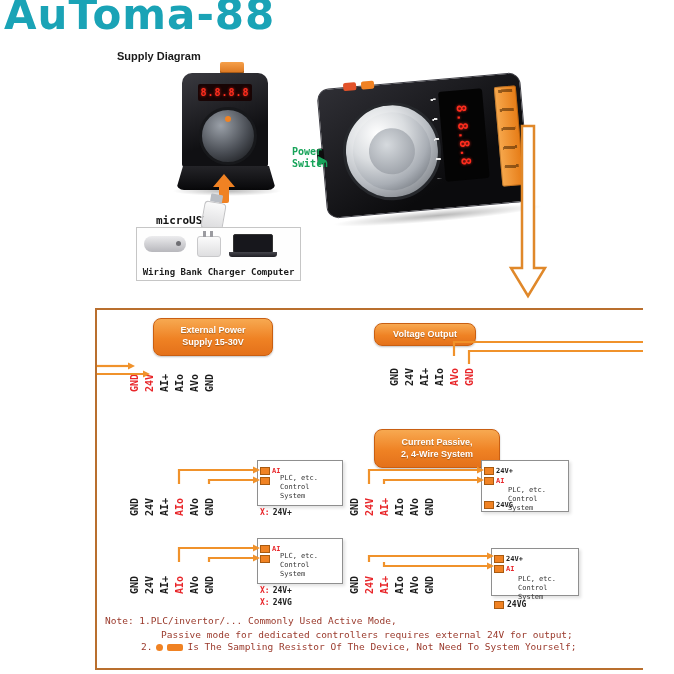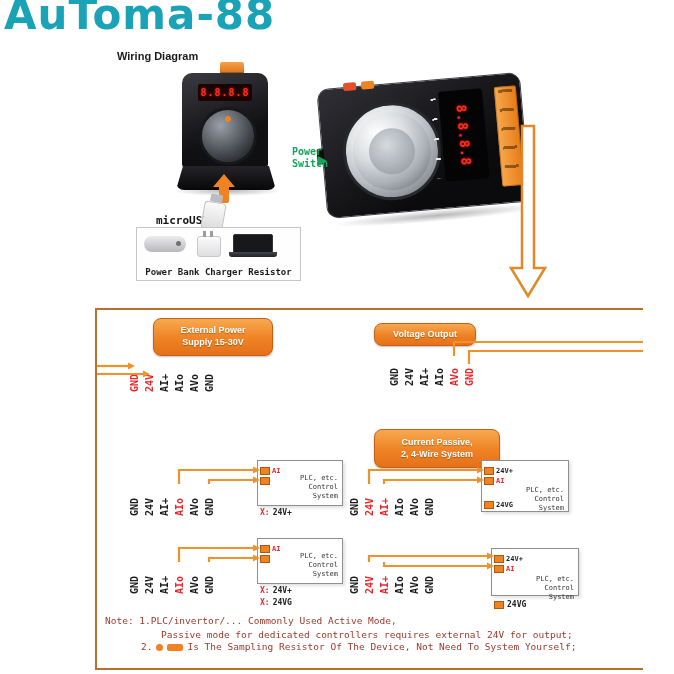--- a/index.html
+++ b/index.html
@@ -88,38 +88,38 @@
      font:bold 10px/15px "DejaVu Sans Mono",monospace;color:#1c1c1c}
   .t[data-color="red"]{color:var(--label-red,#e8262a)}
   .wires{position:absolute;left:0;top:0;z-index:4;pointer-events:none}
   .wire{fill:none;stroke:var(--wire-orange,#f0922b);stroke-width:2.2}
   .ah{fill:var(--wire-orange,#f0922b)}
   .plc{position:absolute;z-index:3;border:1px solid #8f8f8f;background:#fff;box-shadow:2px 2px 3px rgba(0,0,0,.12)}
   .chiprow{position:absolute;left:2px;display:flex;align-items:center;gap:2px;
            font:bold 7px/1 "DejaVu Sans Mono",monospace;color:#222}
   .chip{width:8px;height:6px;background:var(--chip-orange,#f08223);border:1px solid #a85a10;display:inline-block}
   .cl.red{color:var(--label-red,#e8262a)}
-  .plctext{position:absolute;font:7px/9px "DejaVu Sans Mono",monospace;color:#333;text-align:right}
+  .plctext{position:absolute;font:7px/9px "DejaVu Sans Mono",monospace;color:#333;text-align:left}
   .xnote{position:absolute;display:flex;gap:3px;align-items:center;z-index:3;
          font:bold 8px/1 "DejaVu Sans Mono",monospace;color:#222}
   .xmark{color:var(--label-red,#e8262a)}
   .noteline{position:absolute;z-index:2;font:9.5px/12px "DejaVu Sans Mono",monospace;
          color:var(--note-red,#9a392b);white-space:nowrap}
   .noteline.flex{display:flex;align-items:center;gap:4px}
   .dot{width:7px;height:7px;border-radius:50%;background:var(--accent-orange,#f08223)}
   .bar{width:16px;height:7px;border-radius:2px;background:var(--accent-orange,#f08223)}
 </style>
 </head>
 <body>
 
 <div id="page">
 
   <div id="logo">AuToma-88</div>
 
-  <div class="lbl wd" style="left:117px;top:51px">Wiring Diagram</div>
+  <div class="lbl wd" style="left:117px;top:51px">Supply Diagram</div>
 
   <div class="abs" style="left:178px;top:62px;width:100px;height:140px">
     <div class="d1conn"></div>
     <div class="d1body">
       <div class="d1disp">
         <span class="digits">8.8.8.8</span>
       </div>
       <div class="d1knob"></div>
     </div>
     <div class="d1base"></div>
@@ -160,21 +160,21 @@
 
   <div class="abs psbox" style="left:136px;top:227px;width:163px;height:52px">
     <div class="pbank"></div>
     <div class="pchg">
       <i class="prong" style="left:5px"></i>
       <i class="prong" style="left:12px"></i>
     </div>
     <div class="plap">
       <div class="lapbase"></div>
     </div>
-    <div class="pslabel">Power Bank Charger Resistor</div>
+    <div class="pslabel">Wiring Bank Charger Computer</div>
   </div>
 
   <svg class="abs" style="left:0;top:0;z-index:3" width="674" height="308" viewBox="0 0 674 308">
     <polygon points="522,126 534,126 534,268 545,268 528,296 511,268 522,268" fill="#ffffff" stroke="#e0882a" stroke-width="2.5"></polygon>
   </svg>
 
   <div class="abs bigbox" style="left:95px;top:308px;width:563px;height:358px">
 
     <svg class="wires" width="563" height="358" viewBox="0 0 563 358">
       <g>

